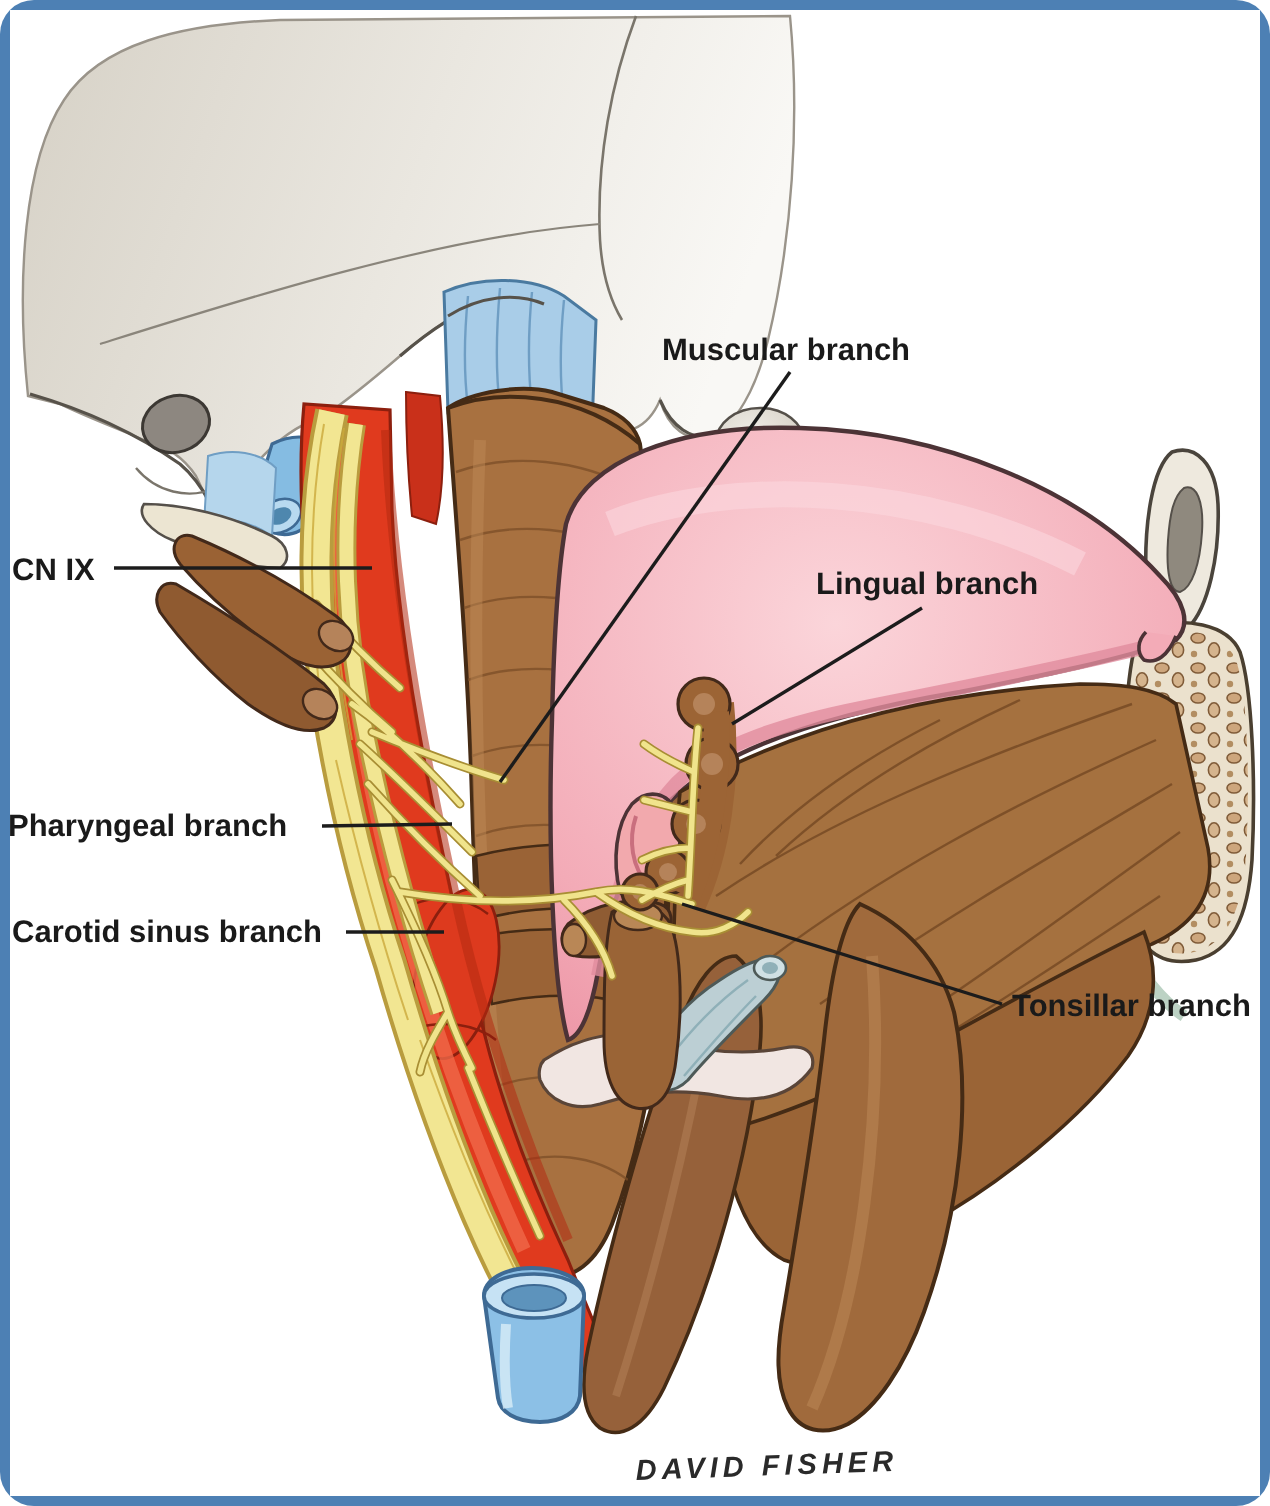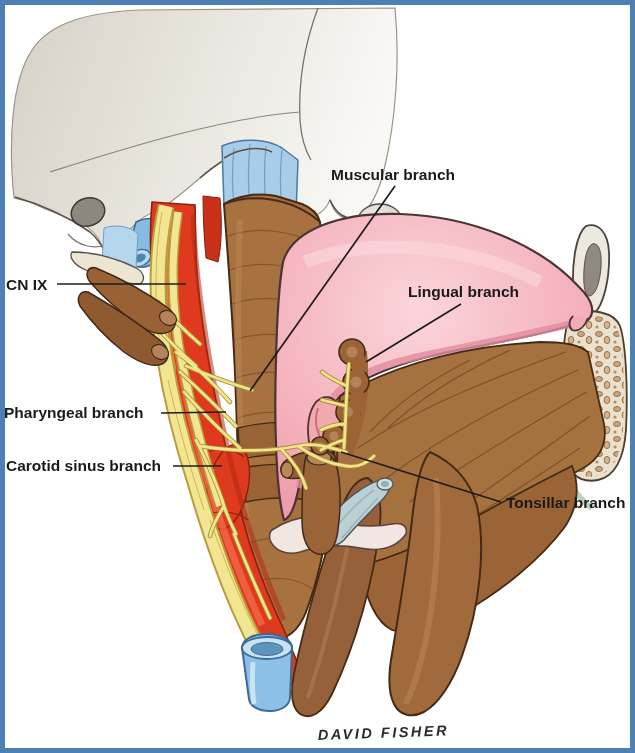--- a/index.html
+++ b/index.html
@@ -1,16 +1,16 @@
 <!DOCTYPE html>
 <html><head>
 <meta charset="utf-8">
 <style>
   html,body{margin:0;padding:0;background:#fff;}
-  .frame{width:635px;height:753px;position:relative;background:#fff;overflow:hidden;}
+  .frame{width:635px;height:753px;position:relative;background:#fff;overflow:hidden;border-radius:17px;}
   svg{display:block;}
   text{font-family:"Liberation Sans", sans-serif;}
   .lbl{font-weight:bold;font-size:15.5px;}
   .sig{font-style:italic;font-weight:bold;font-size:14.5px;letter-spacing:2.5px;}
 </style>
 </head>
 <body>
 
 <div class="frame">
 <svg width="635" height="753" viewBox="0 0 635 753">

